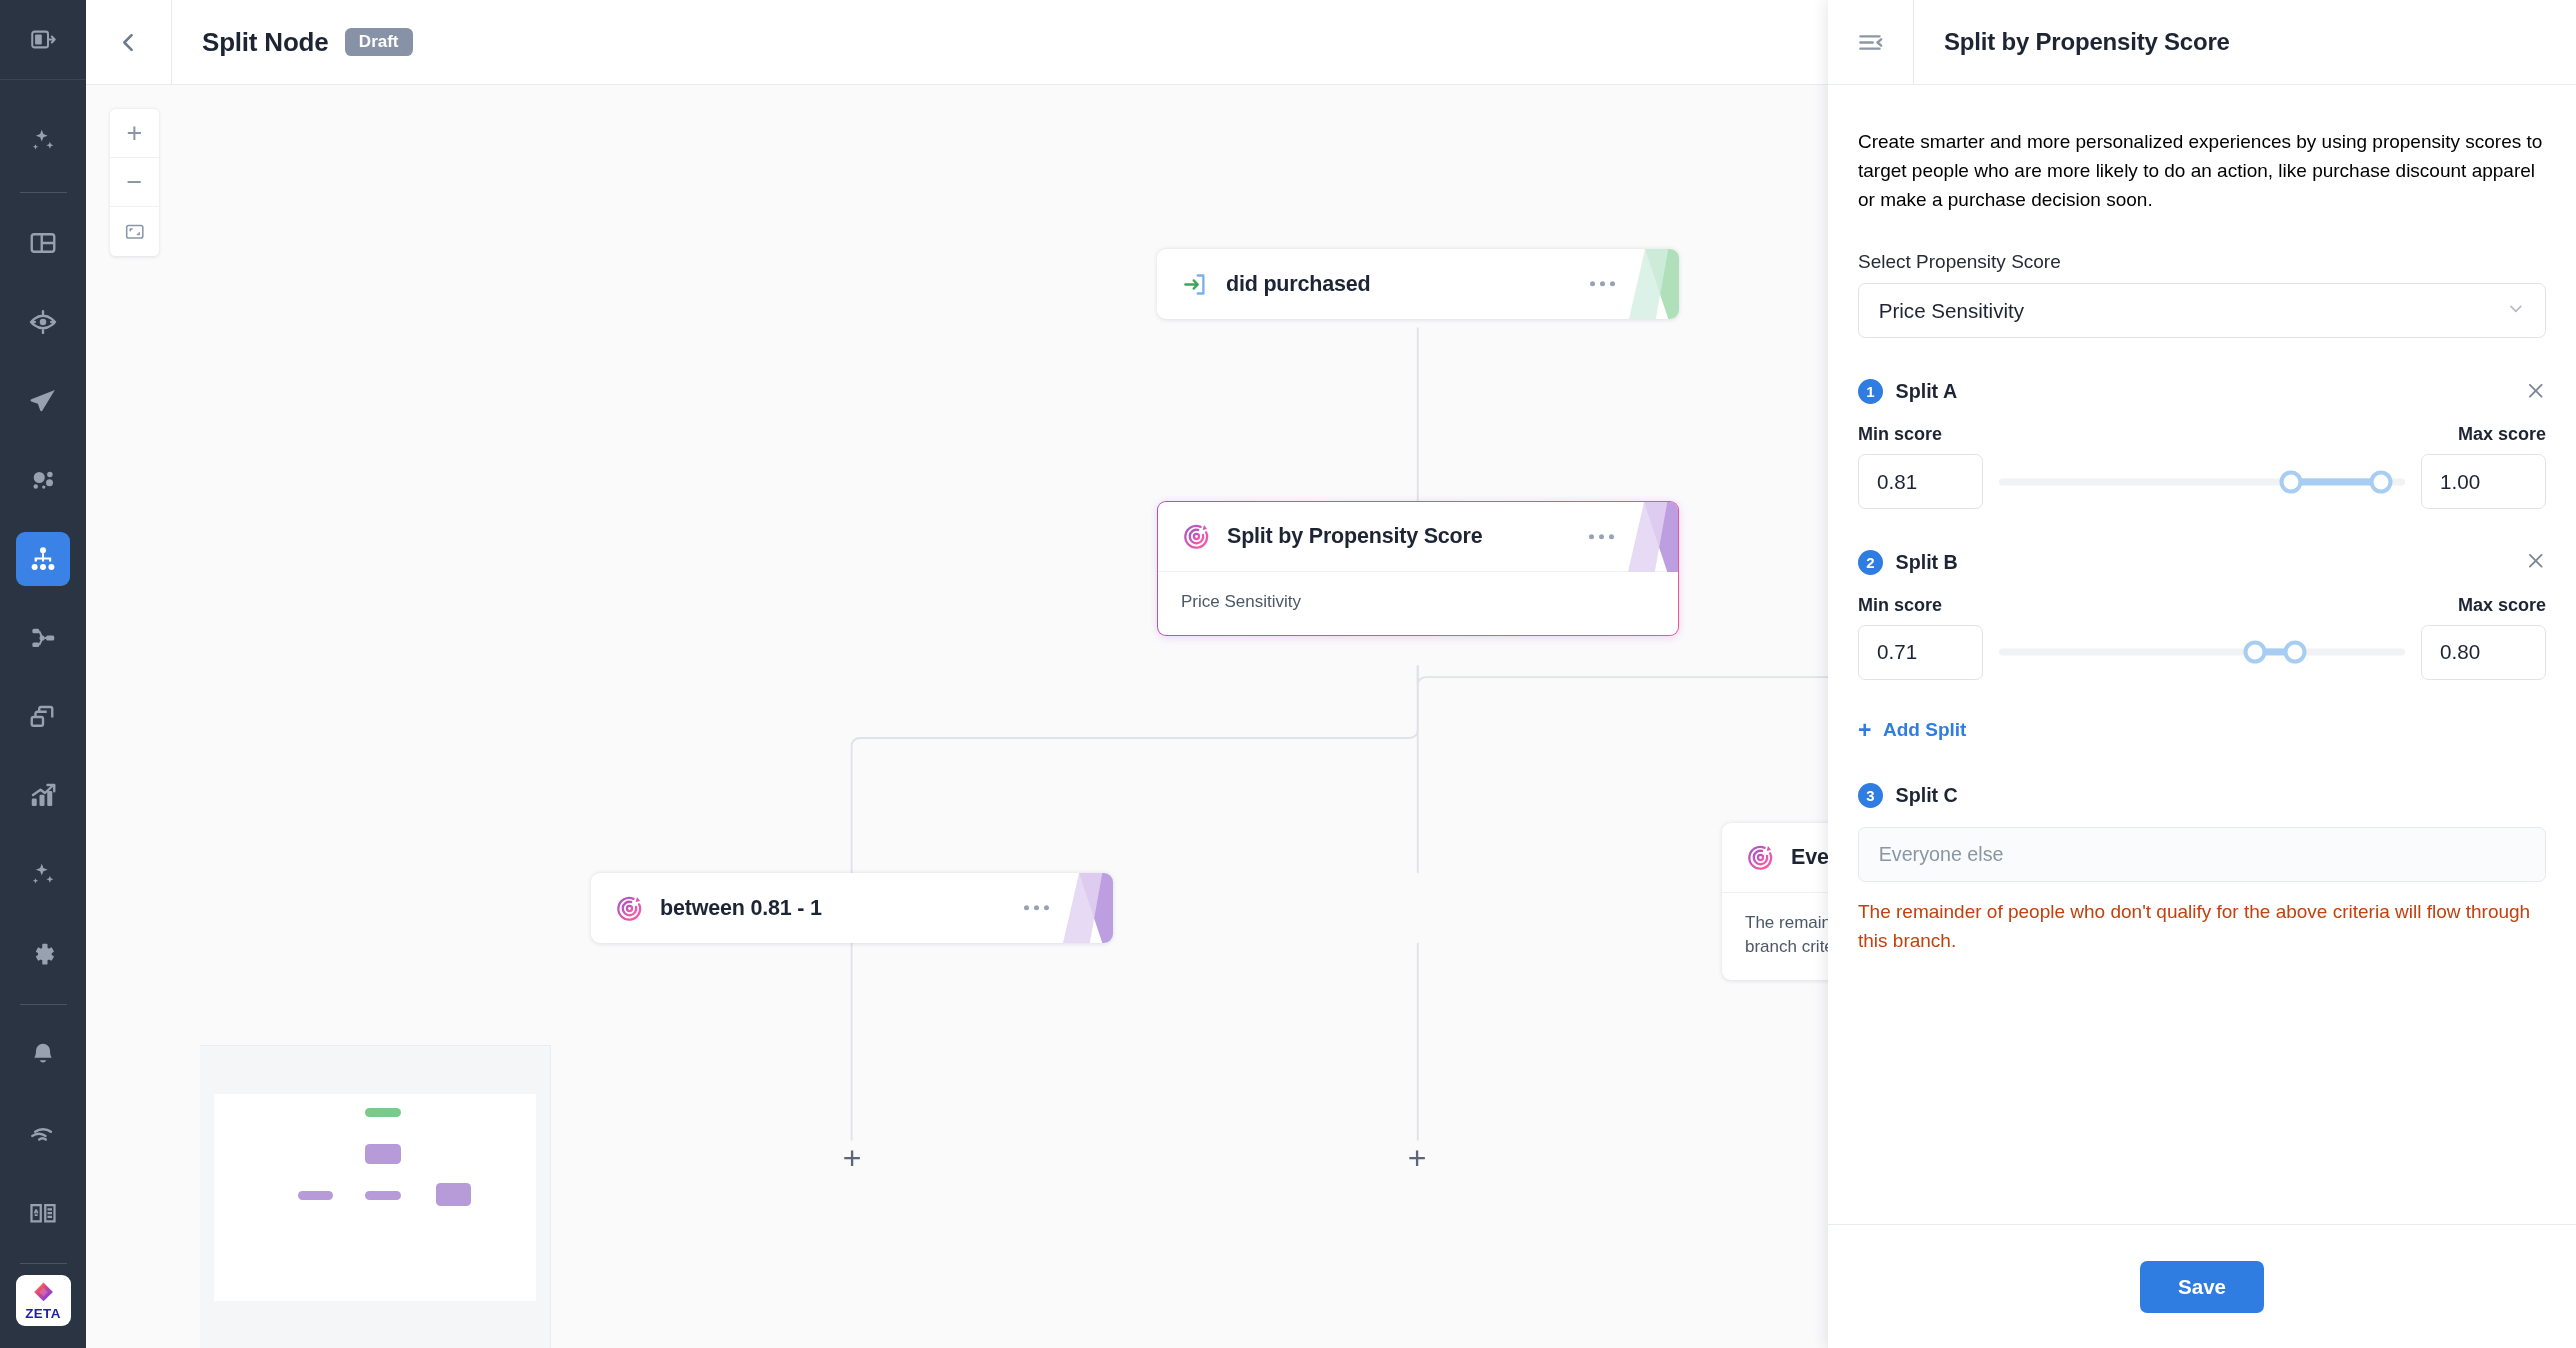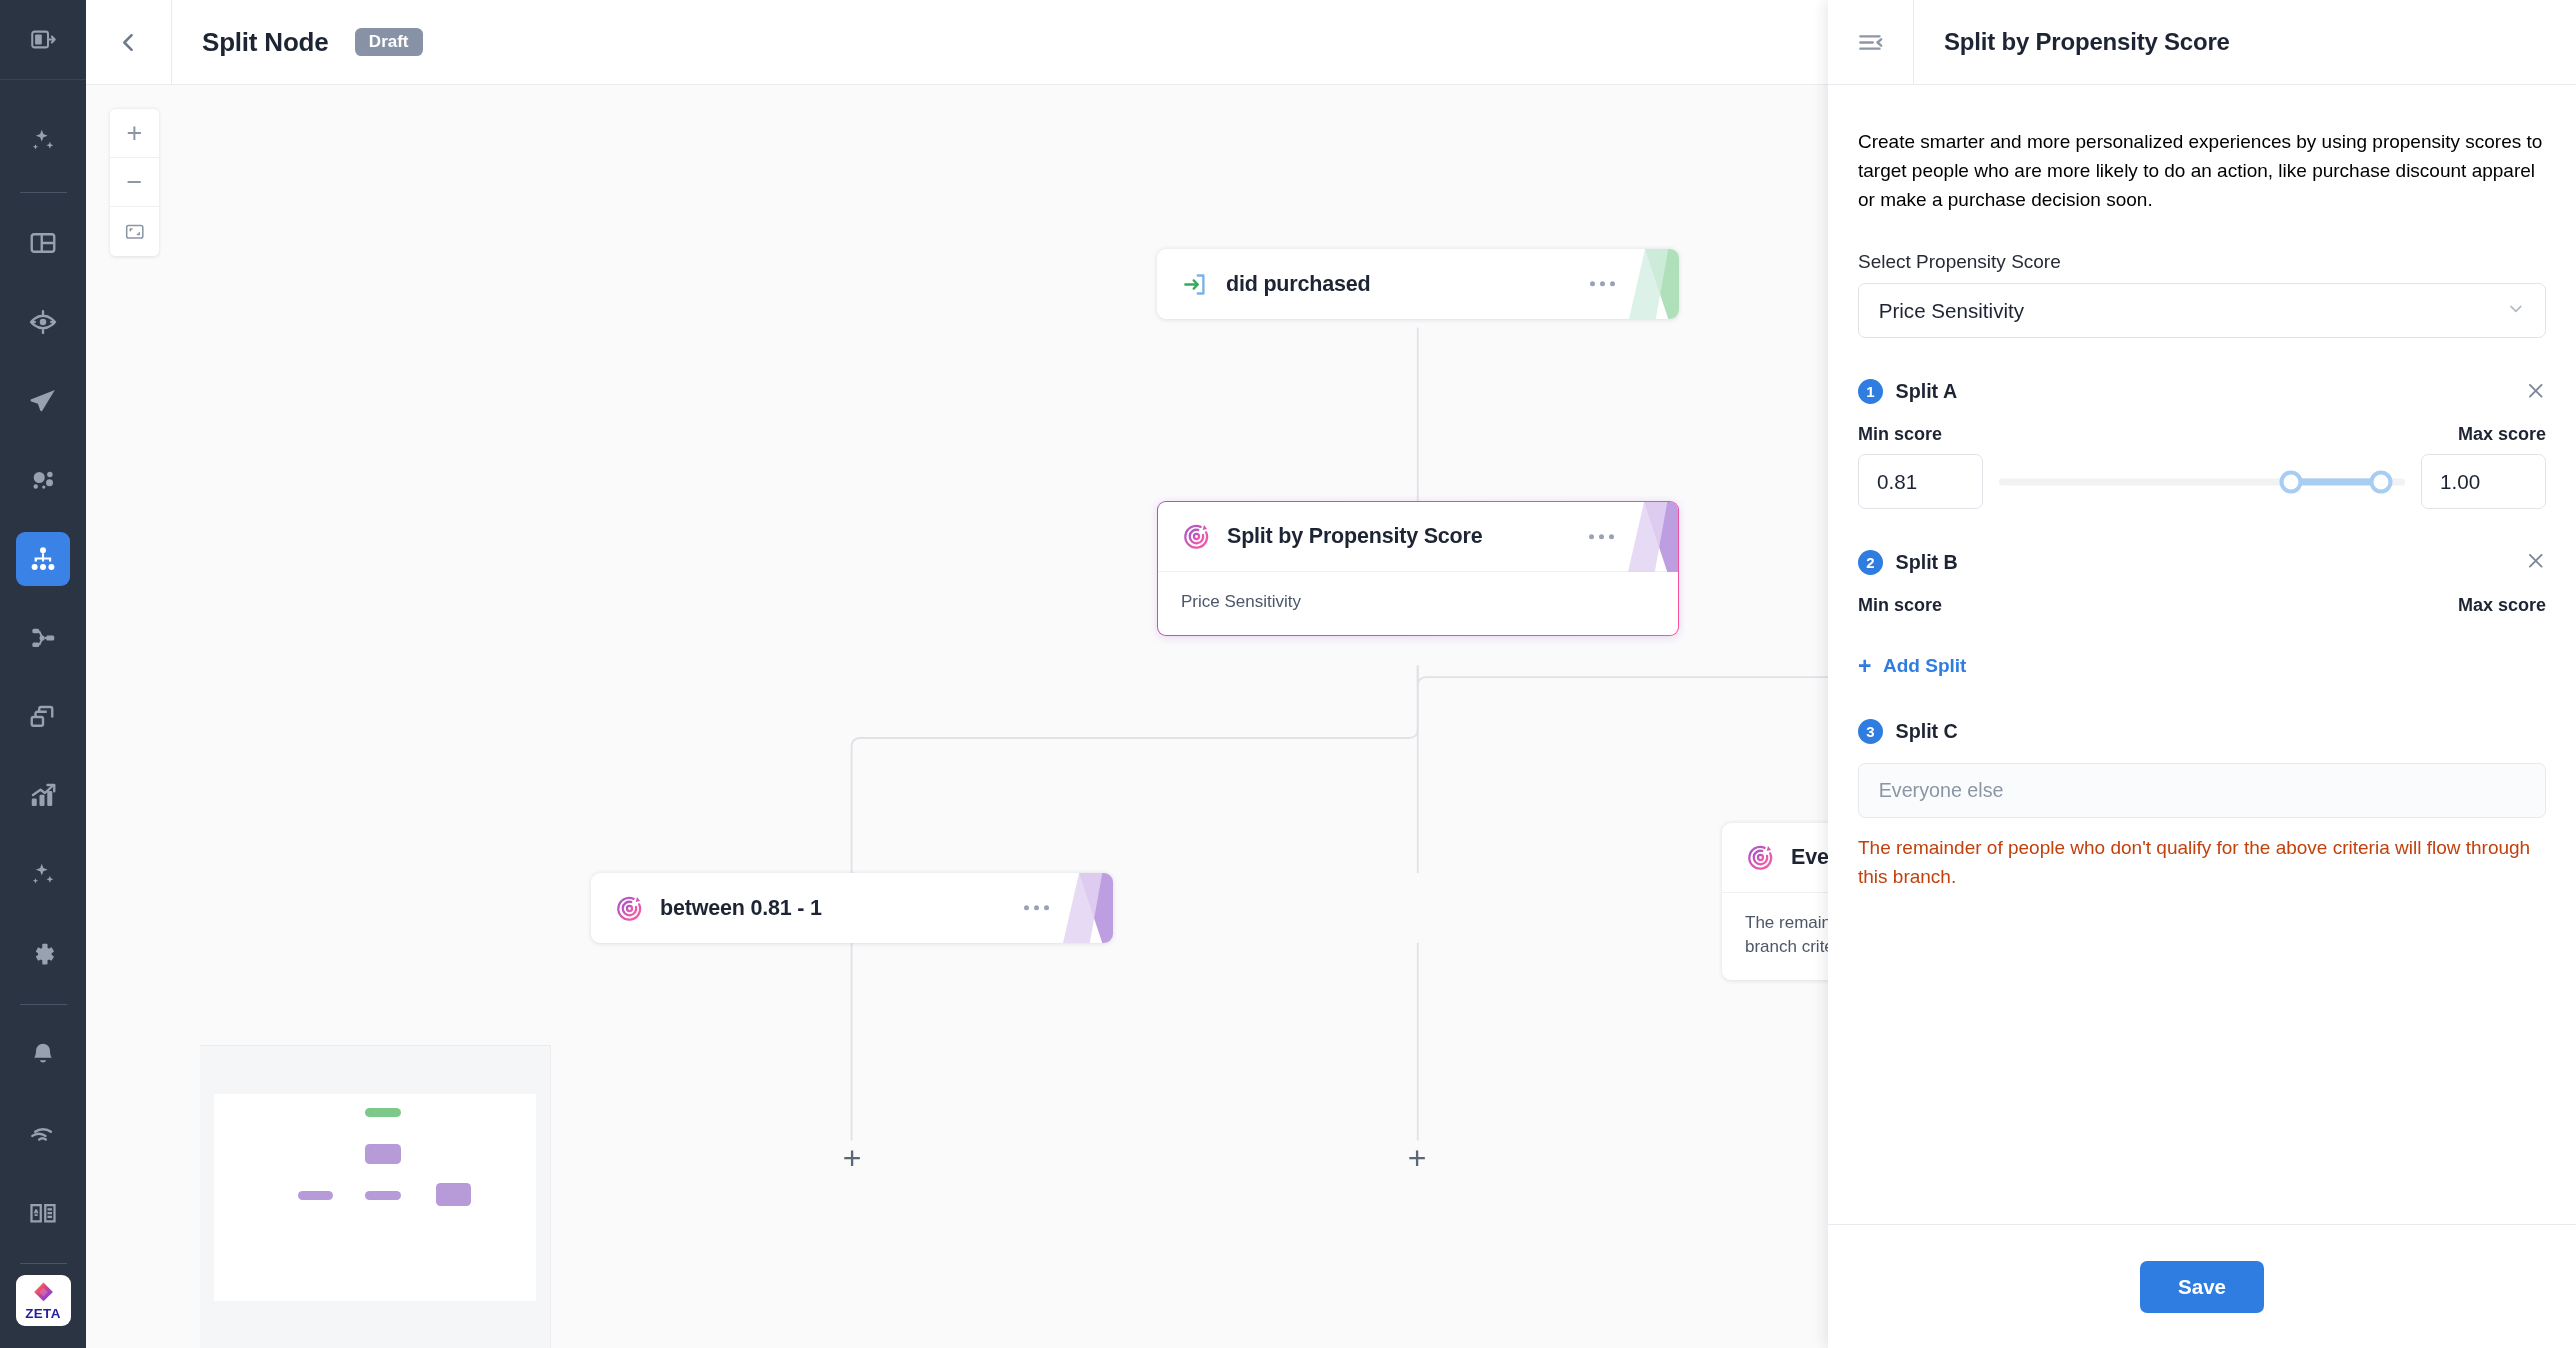--- a/index.html
+++ b/index.html
@@ -42,21 +42,21 @@
   .main { position: relative; width: 2490px; height: 1349px; }
 
   .topbar {
     height: 85px; background: #ffffff; border-bottom: 0.9px solid #e9ecef;
     display: flex; align-items: center; position: relative; z-index: 20;
   }
   .back-btn {
     width: 86px; height: 85px; display: flex; align-items: center; justify-content: center;
     border-right: 0.9px solid #e9ecef; cursor: pointer;
   }
-  .title-wrap { display: flex; align-items: center; padding-left: 30px; gap: 26px; }
+  .title-wrap { display: flex; align-items: center; padding-left: 30px; gap: 16px; }
   .page-title { font-size: 26px; font-weight: 700; color: #1d2433; letter-spacing: -0.2px; }
   .draft-badge {
     background: #8792a6; color: #ffffff; font-size: 17px; font-weight: 600;
     padding: 5.4px 14.3px 6.3px; border-radius: 6.3px; line-height: 1;
   }
 
   
   .canvas {
     position: absolute; left: 0; top: 85px; right: 0; bottom: 0;
     background: #fafafb; overflow: hidden;
@@ -614,20 +614,30 @@
                 <path d="M5.5 5.5l13 13M18.5 5.5l-13 13"></path>
               </svg>
           </span>
         </div>
 
         <div class="score-row">
           <div class="score-labels">
             <span class="score-lbl">Min score</span>
             <span class="score-lbl">Max score</span>
           </div>
+          <div class="score-ctrls">
+            <input class="score-input" type="text" value="0.71" style="">
+            <div class="slider-wrap">
+              <div class="slider-track"></div>
+              <div class="slider-range" style="left:63%; width:10%;"></div>
+              <div class="slider-thumb" style="left:63%;"></div>
+              <div class="slider-thumb" style="left:73%;"></div>
+            </div>
+            <input class="score-input" type="text" value="0.80" style="">
+          </div>
         </div>
 
         <div class="add-split">
           <span class="add-plus">+</span>
           <span>Add Split</span>
         </div>
 
         <div class="split-row">
           <div class="split-row-left">
             <span class="badge-num">3</span>

